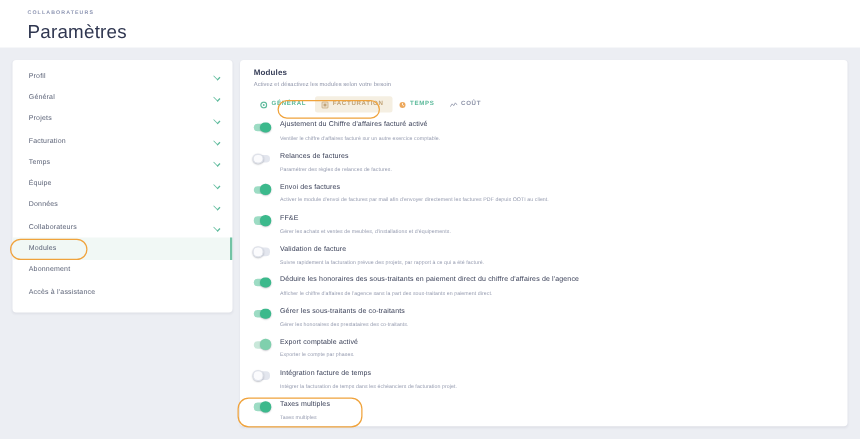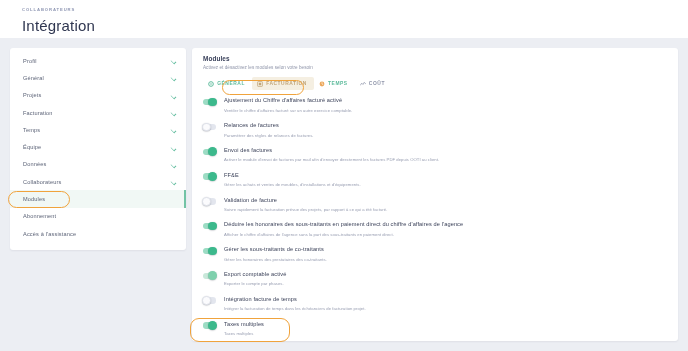--- a/index.html
+++ b/index.html
@@ -121,21 +121,21 @@
   .rdesc  { font-size: 4.2px; color: #969cb0; line-height: 7px; margin-top: 2.4px; letter-spacing: .05px; }
   .row.hl .rtitle { color: #3a4058; }
 </style>
 </head>
 <body>
 
 <div class="page">
 
   <div class="topbar">
     <div class="eyebrow">COLLABORATEURS</div>
-    <div class="page-title">Intégration</div>
+    <div class="page-title">Paramètres</div>
   </div>
 
   <div class="sidebar" id="sidebar">
       <div class="side-item">
         <span class="lbl">Profil</span>
         <span class="chev"></span>
       </div>
       <div class="side-item">
         <span class="lbl">Général</span>
         <span class="chev"></span>

